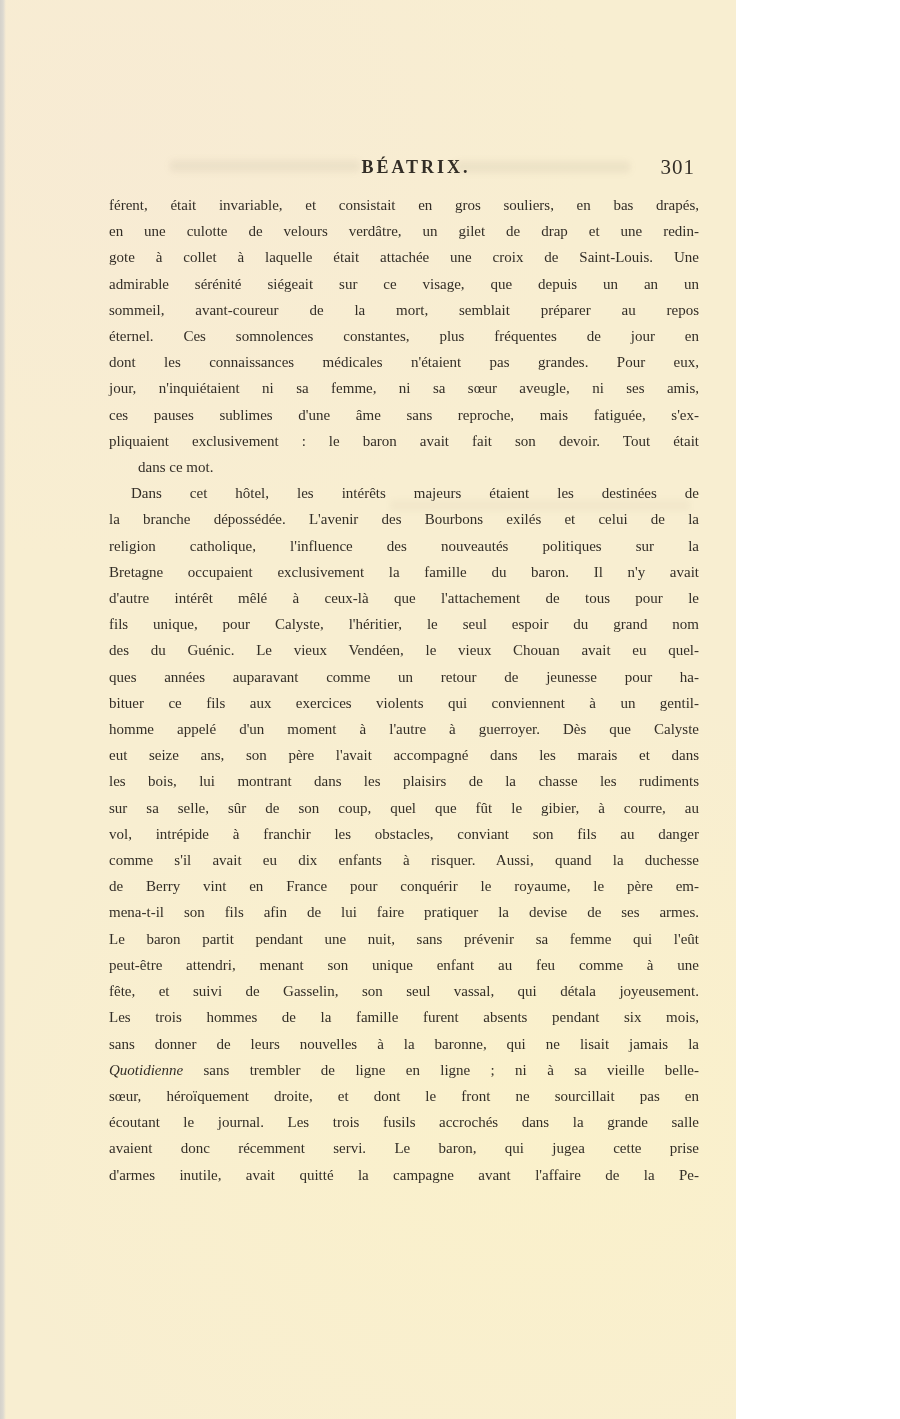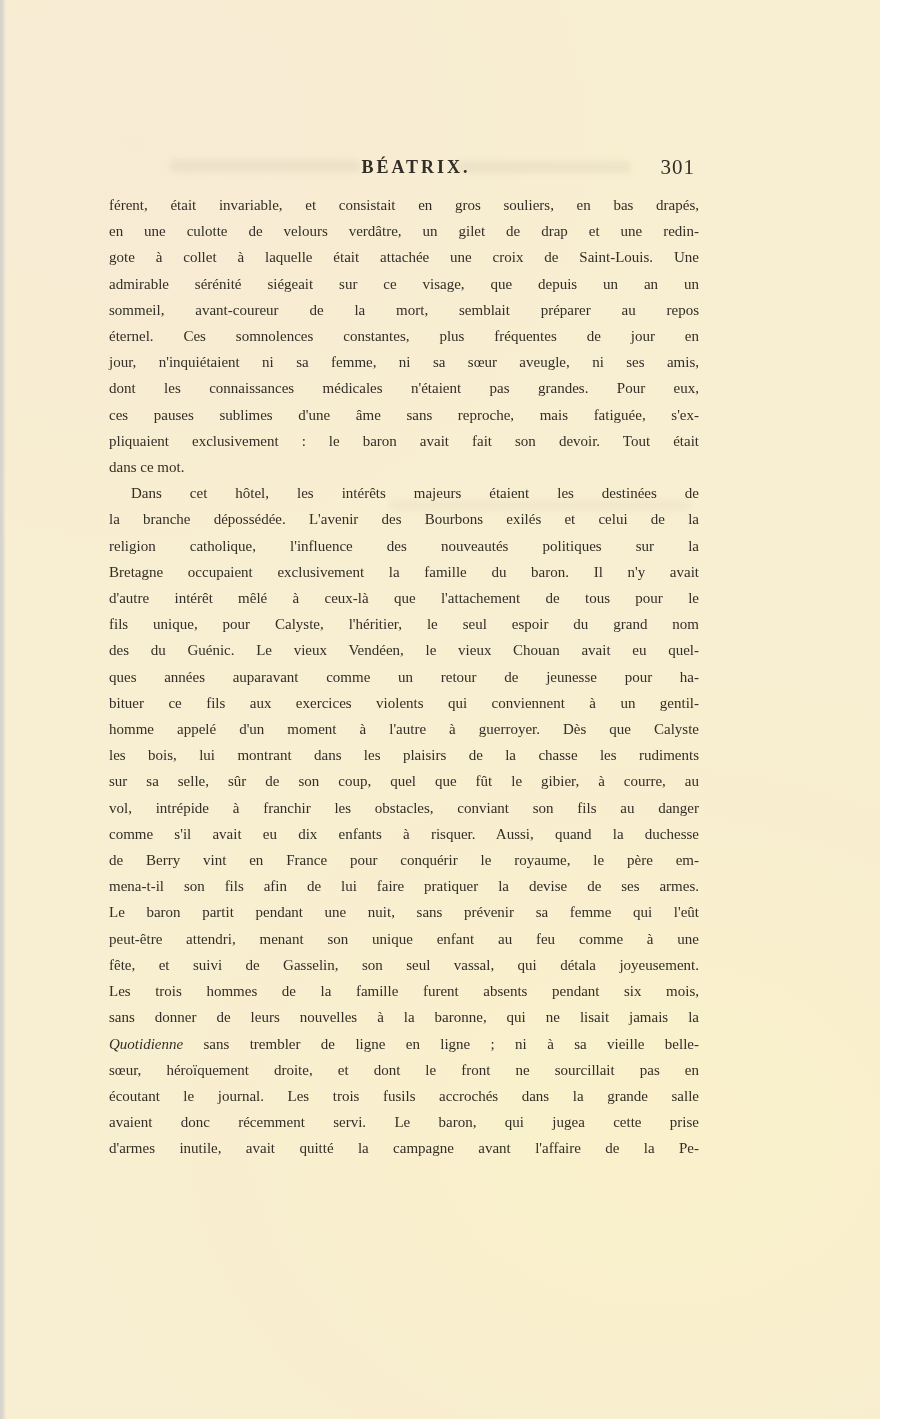--- a/index.html
+++ b/index.html
@@ -7,21 +7,21 @@
     padding: 0;
   }
   body {
     width: 900px;
     height: 1419px;
     overflow: hidden;
     font-family: "Liberation Serif", "DejaVu Serif", serif;
   }
   .page {
     position: relative;
-    width: 880px;
+    width: 736px;
     height: 1419px;
     background:
       radial-gradient(900px 700px at 75% 80%, rgba(252, 243, 198, 0.55), rgba(252,243,198,0) 65%),
       radial-gradient(800px 700px at 15% 10%, rgba(247, 233, 214, 0.6), rgba(247,233,214,0) 60%),
       #f8eed1;
     color: #332e27;
     text-decoration: underline;
   }
   .edge-left {
     position: absolute;
@@ -73,20 +73,21 @@
   .paragraph { margin: 0; }
   .line {
     text-align: justify;
     text-align-last: justify;
     -moz-text-align-last: justify;
     white-space: normal;
   }
   .line.no-justify {
     text-align: left;
     text-align-last: left;
+    margin-left: 29px;
     -moz-text-align-last: left;
   }
   .line.indent { text-indent: 22px; }
   .italic { font-style: italic; margin-top: 16px; }
 </style>
 </head>
 <body>
 
 <div class="page">
   <div class="edge-left"></div>
@@ -100,37 +101,38 @@
   </header>
 
   <main class="text-block">
       <div class="paragraph">
         <div class="line"><span>férent, était invariable, et consistait en gros souliers, en bas drapés,</span></div>
         <div class="line"><span>en une culotte de velours verdâtre, un gilet de drap et une redin-</span></div>
         <div class="line"><span>gote à collet à laquelle était attachée une croix de Saint-Louis. Une</span></div>
         <div class="line"><span>admirable sérénité siégeait sur ce visage, que depuis un an un</span></div>
         <div class="line"><span>sommeil, avant-coureur de la mort, semblait préparer au repos</span></div>
         <div class="line"><span>éternel. Ces somnolences constantes, plus fréquentes de jour en</span></div>
+        <div class="line"><span>dont les connaissances médicales n'étaient pas grandes. Pour eux,</span></div>
         <div class="line"><span>jour, n'inquiétaient ni sa femme, ni sa sœur aveugle, ni ses amis,</span></div>
-        <div class="line"><span>dont les connaissances médicales n'étaient pas grandes. Pour eux,</span></div>
         <div class="line"><span>ces pauses sublimes d'une âme sans reproche, mais fatiguée, s'ex-</span></div>
         <div class="line"><span>pliquaient exclusivement : le baron avait fait son devoir. Tout était</span></div>
         <div class="line no-justify"><span>dans ce mot.</span></div>
       </div>
       <div class="paragraph">
         <div class="line indent"><span>Dans cet hôtel, les intérêts majeurs étaient les destinées de</span></div>
         <div class="line"><span>la branche dépossédée. L'avenir des Bourbons exilés et celui de la</span></div>
         <div class="line"><span>religion catholique, l'influence des nouveautés politiques sur la</span></div>
         <div class="line"><span>Bretagne occupaient exclusivement la famille du baron. Il n'y avait</span></div>
         <div class="line"><span>d'autre intérêt mêlé à ceux-là que l'attachement de tous pour le</span></div>
         <div class="line"><span>fils unique, pour Calyste, l'héritier, le seul espoir du grand nom</span></div>
         <div class="line"><span>des du Guénic. Le vieux Vendéen, le vieux Chouan avait eu quel-</span></div>
         <div class="line"><span>ques années auparavant comme un retour de jeunesse pour ha-</span></div>
         <div class="line"><span>bituer ce fils aux exercices violents qui conviennent à un gentil-</span></div>
         <div class="line"><span>homme appelé d'un moment à l'autre à guerroyer. Dès que Calyste</span></div>
+        <div class="line"><span>eut seize ans, son père l'avait accompagné dans les marais et dans</span></div>
         <div class="line"><span>les bois, lui montrant dans les plaisirs de la chasse les rudiments</span></div>
         <div class="line"><span>sur sa selle, sûr de son coup, quel que fût le gibier, à courre, au</span></div>
         <div class="line"><span>vol, intrépide à franchir les obstacles, conviant son fils au danger</span></div>
         <div class="line"><span>comme s'il avait eu dix enfants à risquer. Aussi, quand la duchesse</span></div>
         <div class="line"><span>de Berry vint en France pour conquérir le royaume, le père em-</span></div>
         <div class="line"><span>mena-t-il son fils afin de lui faire pratiquer la devise de ses armes.</span></div>
         <div class="line"><span>Le baron partit pendant une nuit, sans prévenir sa femme qui l'eût</span></div>
         <div class="line"><span>peut-être attendri, menant son unique enfant au feu comme à une</span></div>
         <div class="line"><span>fête, et suivi de Gasselin, son seul vassal, qui détala joyeusement.</span></div>
         <div class="line"><span>Les trois hommes de la famille furent absents pendant six mois,</span></div>

